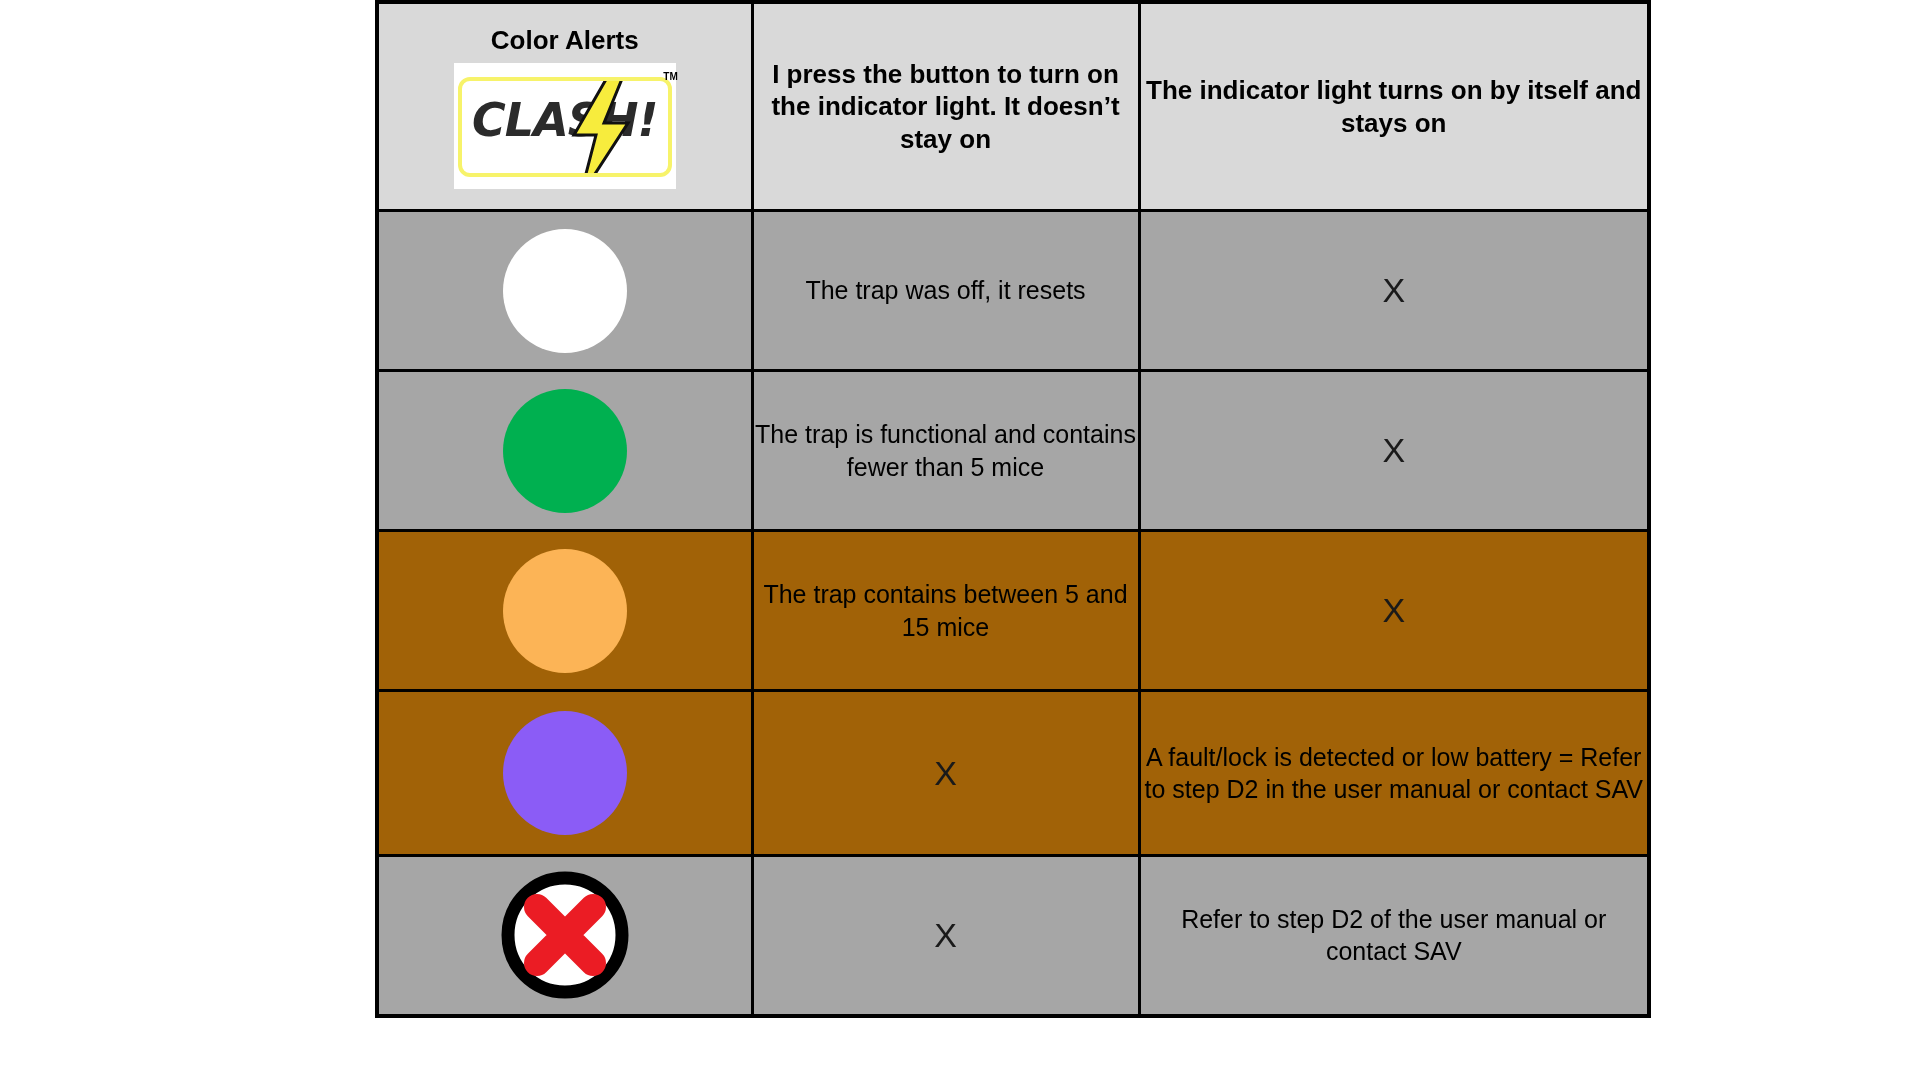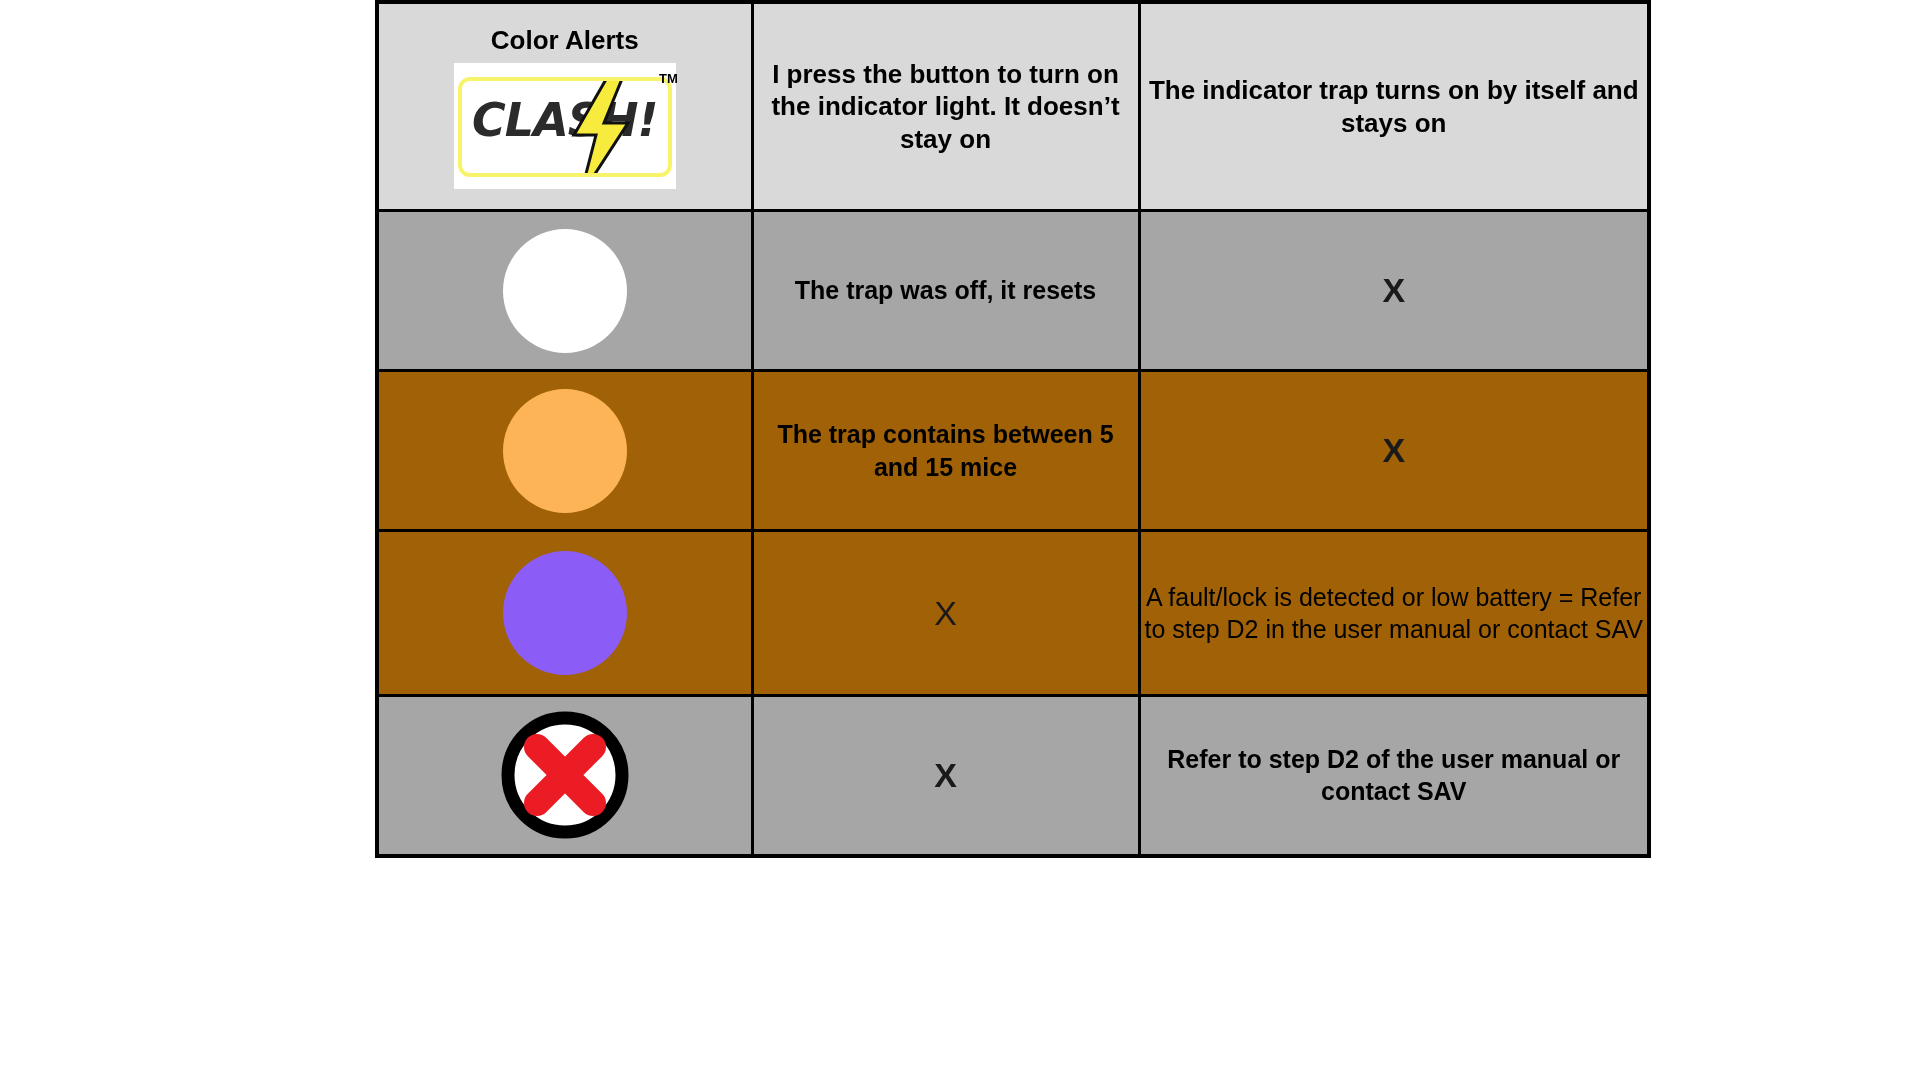--- a/index.html
+++ b/index.html
@@ -102,21 +102,21 @@
     left: 104px;
     top: -8px;
     width: 70px;
     height: 120px;
     pointer-events: none;
   }
   .logo-tm {
     position: absolute;
     right: -2px;
     top: 8px;
-    font-size: 13px;
+    font-size: 10px;
     color: #000000;
     font-family: "Liberation Sans", sans-serif;
     margin-left: 36px;
   }
 
   
   .row-dark   { background: #a6a6a6; }
   .row-light  { background: #a16207; }
 
   .cell-text {
@@ -132,21 +132,21 @@
   }
 
   .dot {
     width: 124px;
     height: 124px;
     border-radius: 50%;
     margin: 0 auto;
     display: block;
   }
 
-  .row-tall { height: 160px; font-weight: bold; }
+  .row-tall { height: 160px; }
   .row-tall2 { height: 165px; }
 
   
   .err-icon {
     width: 128px;
     height: 128px;
     margin: 0 auto;
     display: block;
   }
 </style>
@@ -170,31 +170,38 @@
               <div class="logo-inner">
                 <div class="logo-text">CLASH!</div>
                 <svg class="bolt" viewBox="0 0 70 120">
                   <polygon points="46,-4 8,62 30,62 14,124 62,50 38,50 60,-4" fill="#f7ec3d" stroke="#111111" stroke-width="3"></polygon>
                 </svg>
               </div>
               <span class="logo-tm">TM</span>
             </div>
           </td>
           <td class="hdr">I press the button to turn on the indicator light. It doesn’t stay on</td>
-          <td class="hdr">The indicator trap turns on by itself and stays on</td>
+          <td class="hdr">The indicator light turns on by itself and stays on</td>
         </tr>
 
         <tr class="row-dark row-tall">
           <td>
             <span class="dot" style="background:#ffffff"></span>
           </td>
           <td class="cell-text">The trap was off, it resets</td>
           <td class="cell-x">X</td>
         </tr>
 
+        <tr class="row-dark row-tall">
+          <td>
+            <span class="dot" style="background:#00b050"></span>
+          </td>
+          <td class="cell-text">The trap is functional and contains fewer than 5 mice</td>
+          <td class="cell-x">X</td>
+        </tr>
 
         <tr class="row-light row-tall">
           <td>
             <span class="dot" style="background:#fcb456"></span>
           </td>
           <td class="cell-text">The trap contains between 5 and 15 mice</td>
           <td class="cell-x">X</td>
         </tr>
 
 

